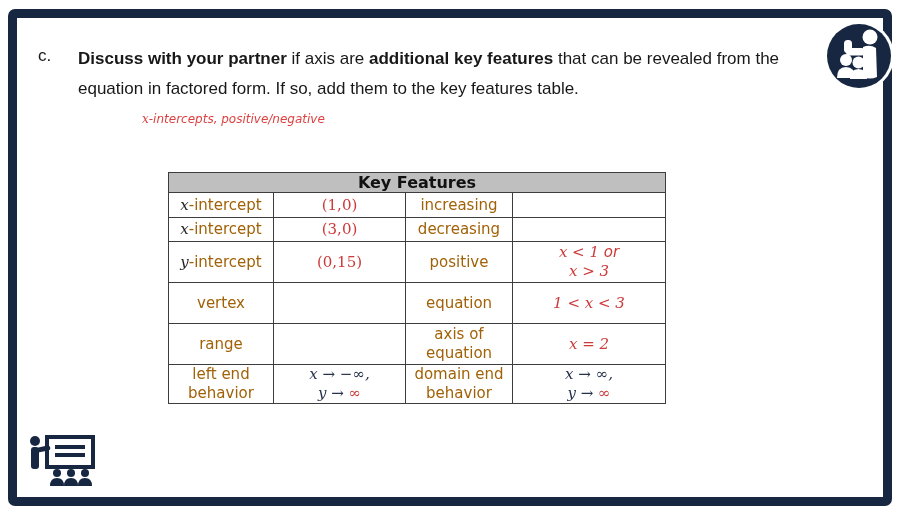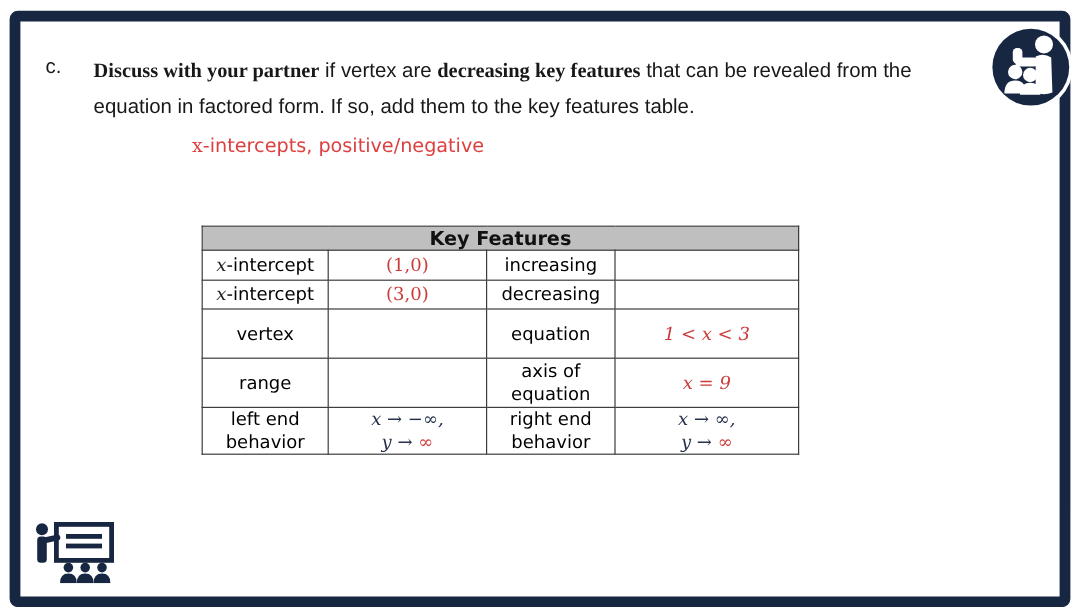--- a/index.html
+++ b/index.html
@@ -7,57 +7,56 @@
     width:900px;height:506px;position:relative;background:#ffffff;
     font-family:"Liberation Sans",sans-serif;overflow:hidden;
   }
   .frame{
     position:absolute;left:8px;top:9px;width:866px;height:479px;
     border:9px solid var(--navy);border-radius:7px;background:#ffffff;
   }
   .prompt-row{position:absolute;left:38px;top:44px;width:760px;color:var(--ink);}
   .item-label{position:absolute;left:0;top:2px;font-size:17px;}
   .prompt-text{margin-left:40px;width:718px;font-size:17px;line-height:30px;}
-  .bold{font-weight:bold;font-family:Liberation Serif, serif;}
+  .bold{font-weight:bold;}
   .annotation{
-    position:absolute;left:160px;top:112px;font-size:16px;
+    position:absolute;left:142px;top:112px;font-size:12px;font-style:italic;
     color:var(--red-bright);font-family:"DejaVu Sans",sans-serif;
   }
   .annotation .mathx{font-family:"DejaVu Serif",serif;}
   table.kf{
     position:absolute;left:168px;top:172px;border-collapse:collapse;
     table-layout:fixed;
-    margin-top:16px;
   }
   table.kf th,table.kf td{
     border:1px solid #3d3d3d;text-align:center;vertical-align:middle;
     padding:0 2px;font-family:"DejaVu Sans",sans-serif;
   }
   table.kf th{
     background:var(--header-bg);font-size:16px;font-weight:bold;
     color:#111;height:19px;
   }
   .cell-line{line-height:19px;font-size:15px;}
-  .st-p {color:#000000;font-family:"DejaVu Sans",sans-serif;}
+  .st-p {color:#a16207;font-family:"DejaVu Sans",sans-serif;}
   .st-mi{color:#1f1f1f;font-family:"DejaVu Serif",serif;font-style:italic;}
   .st-r {color:var(--red);font-family:"DejaVu Serif",serif;}
   .st-rm{color:var(--red);font-family:"DejaVu Serif",serif;font-style:italic;}
   .st-rsi{color:var(--red);font-family:"DejaVu Sans",sans-serif;font-style:italic;}
   .st-dm{color:#26324c;font-family:"DejaVu Serif",serif;font-style:italic;}
   .corner-icon{position:absolute;left:822px;top:19px;width:74px;height:74px;}
   .presenter-icon{position:absolute;left:26px;top:434px;width:72px;height:52px;}
 </style>
 </head>
 <body style="--navy: #172742; --red: #cc3a3a; --red-bright: #dd4040; --header-bg: #bfbfbf; --ink: #181818;">
 
 <div class="frame"></div>
 
 <div class="prompt-row">
   <span class="item-label">c.</span>
-  <div class="prompt-text"><span class="bold">Discuss with your partner</span><span> if vertex are </span><span class="bold">decreasing key features</span><span> that can be revealed from the equation in factored form. If so, add them to the key features table.</span></div>
+  <div class="prompt-text"><span class="bold">Discuss with your partner</span><span> if axis are </span><span class="bold">additional key features</span><span> that can be revealed from the equation in factored form. If so, add them to the key features table.</span></div>
 </div>
 
 <div class="annotation"><span class="mathx">x</span><span>-intercepts, positive/negative</span></div>
 
 <table class="kf">
   <colgroup>
     <col style="width:105px">
       <col style="width:132px">
       <col style="width:107px">
       <col style="width:153px">
@@ -87,54 +86,69 @@
         <td>
           <div class="cell-line"><span class="st-r">(3,0)</span></div>
         </td>
         <td>
           <div class="cell-line"><span class="st-p">decreasing</span></div>
         </td>
         <td></td>
       </tr>
       <tr style="height: 41px;">
         <td>
+          <div class="cell-line"><span class="st-mi">y</span><span class="st-p">-intercept</span></div>
+        </td>
+        <td>
+          <div class="cell-line"><span class="st-r">(0,15)</span></div>
+        </td>
+        <td>
+          <div class="cell-line"><span class="st-p">positive</span></div>
+        </td>
+        <td>
+          <div class="cell-line"><span class="st-rm">x &lt; 1 </span><span class="st-rsi">or</span></div>
+          <div class="cell-line"><span class="st-rm">x &gt; 3</span></div>
+        </td>
+      </tr>
+      <tr style="height: 41px;">
+        <td>
           <div class="cell-line"><span class="st-p">vertex</span></div>
         </td>
         <td></td>
         <td>
           <div class="cell-line"><span class="st-p">equation</span></div>
         </td>
         <td>
           <div class="cell-line"><span class="st-rm">1 &lt; x &lt; 3</span></div>
         </td>
       </tr>
       <tr style="height: 41px;">
         <td>
           <div class="cell-line"><span class="st-p">range</span></div>
         </td>
         <td></td>
         <td>
           <div class="cell-line"><span class="st-p">axis of</span></div>
           <div class="cell-line"><span class="st-p">equation</span></div>
         </td>
         <td>
-          <div class="cell-line"><span class="st-rm">x = 9</span></div>
+          <div class="cell-line"><span class="st-rm">x = 2</span></div>
         </td>
       </tr>
       <tr style="height: 24px;">
         <td>
           <div class="cell-line"><span class="st-p">left end</span></div>
           <div class="cell-line"><span class="st-p">behavior</span></div>
         </td>
         <td>
           <div class="cell-line"><span class="st-dm">x → −∞,</span></div>
           <div class="cell-line"><span class="st-dm">y → </span><span class="st-r">∞</span></div>
         </td>
         <td>
-          <div class="cell-line"><span class="st-p">right end</span></div>
+          <div class="cell-line"><span class="st-p">domain end</span></div>
           <div class="cell-line"><span class="st-p">behavior</span></div>
         </td>
         <td>
           <div class="cell-line"><span class="st-dm">x → ∞,</span></div>
           <div class="cell-line"><span class="st-dm">y → </span><span class="st-r">∞</span></div>
         </td>
       </tr>
     </tbody>
 </table>
 

